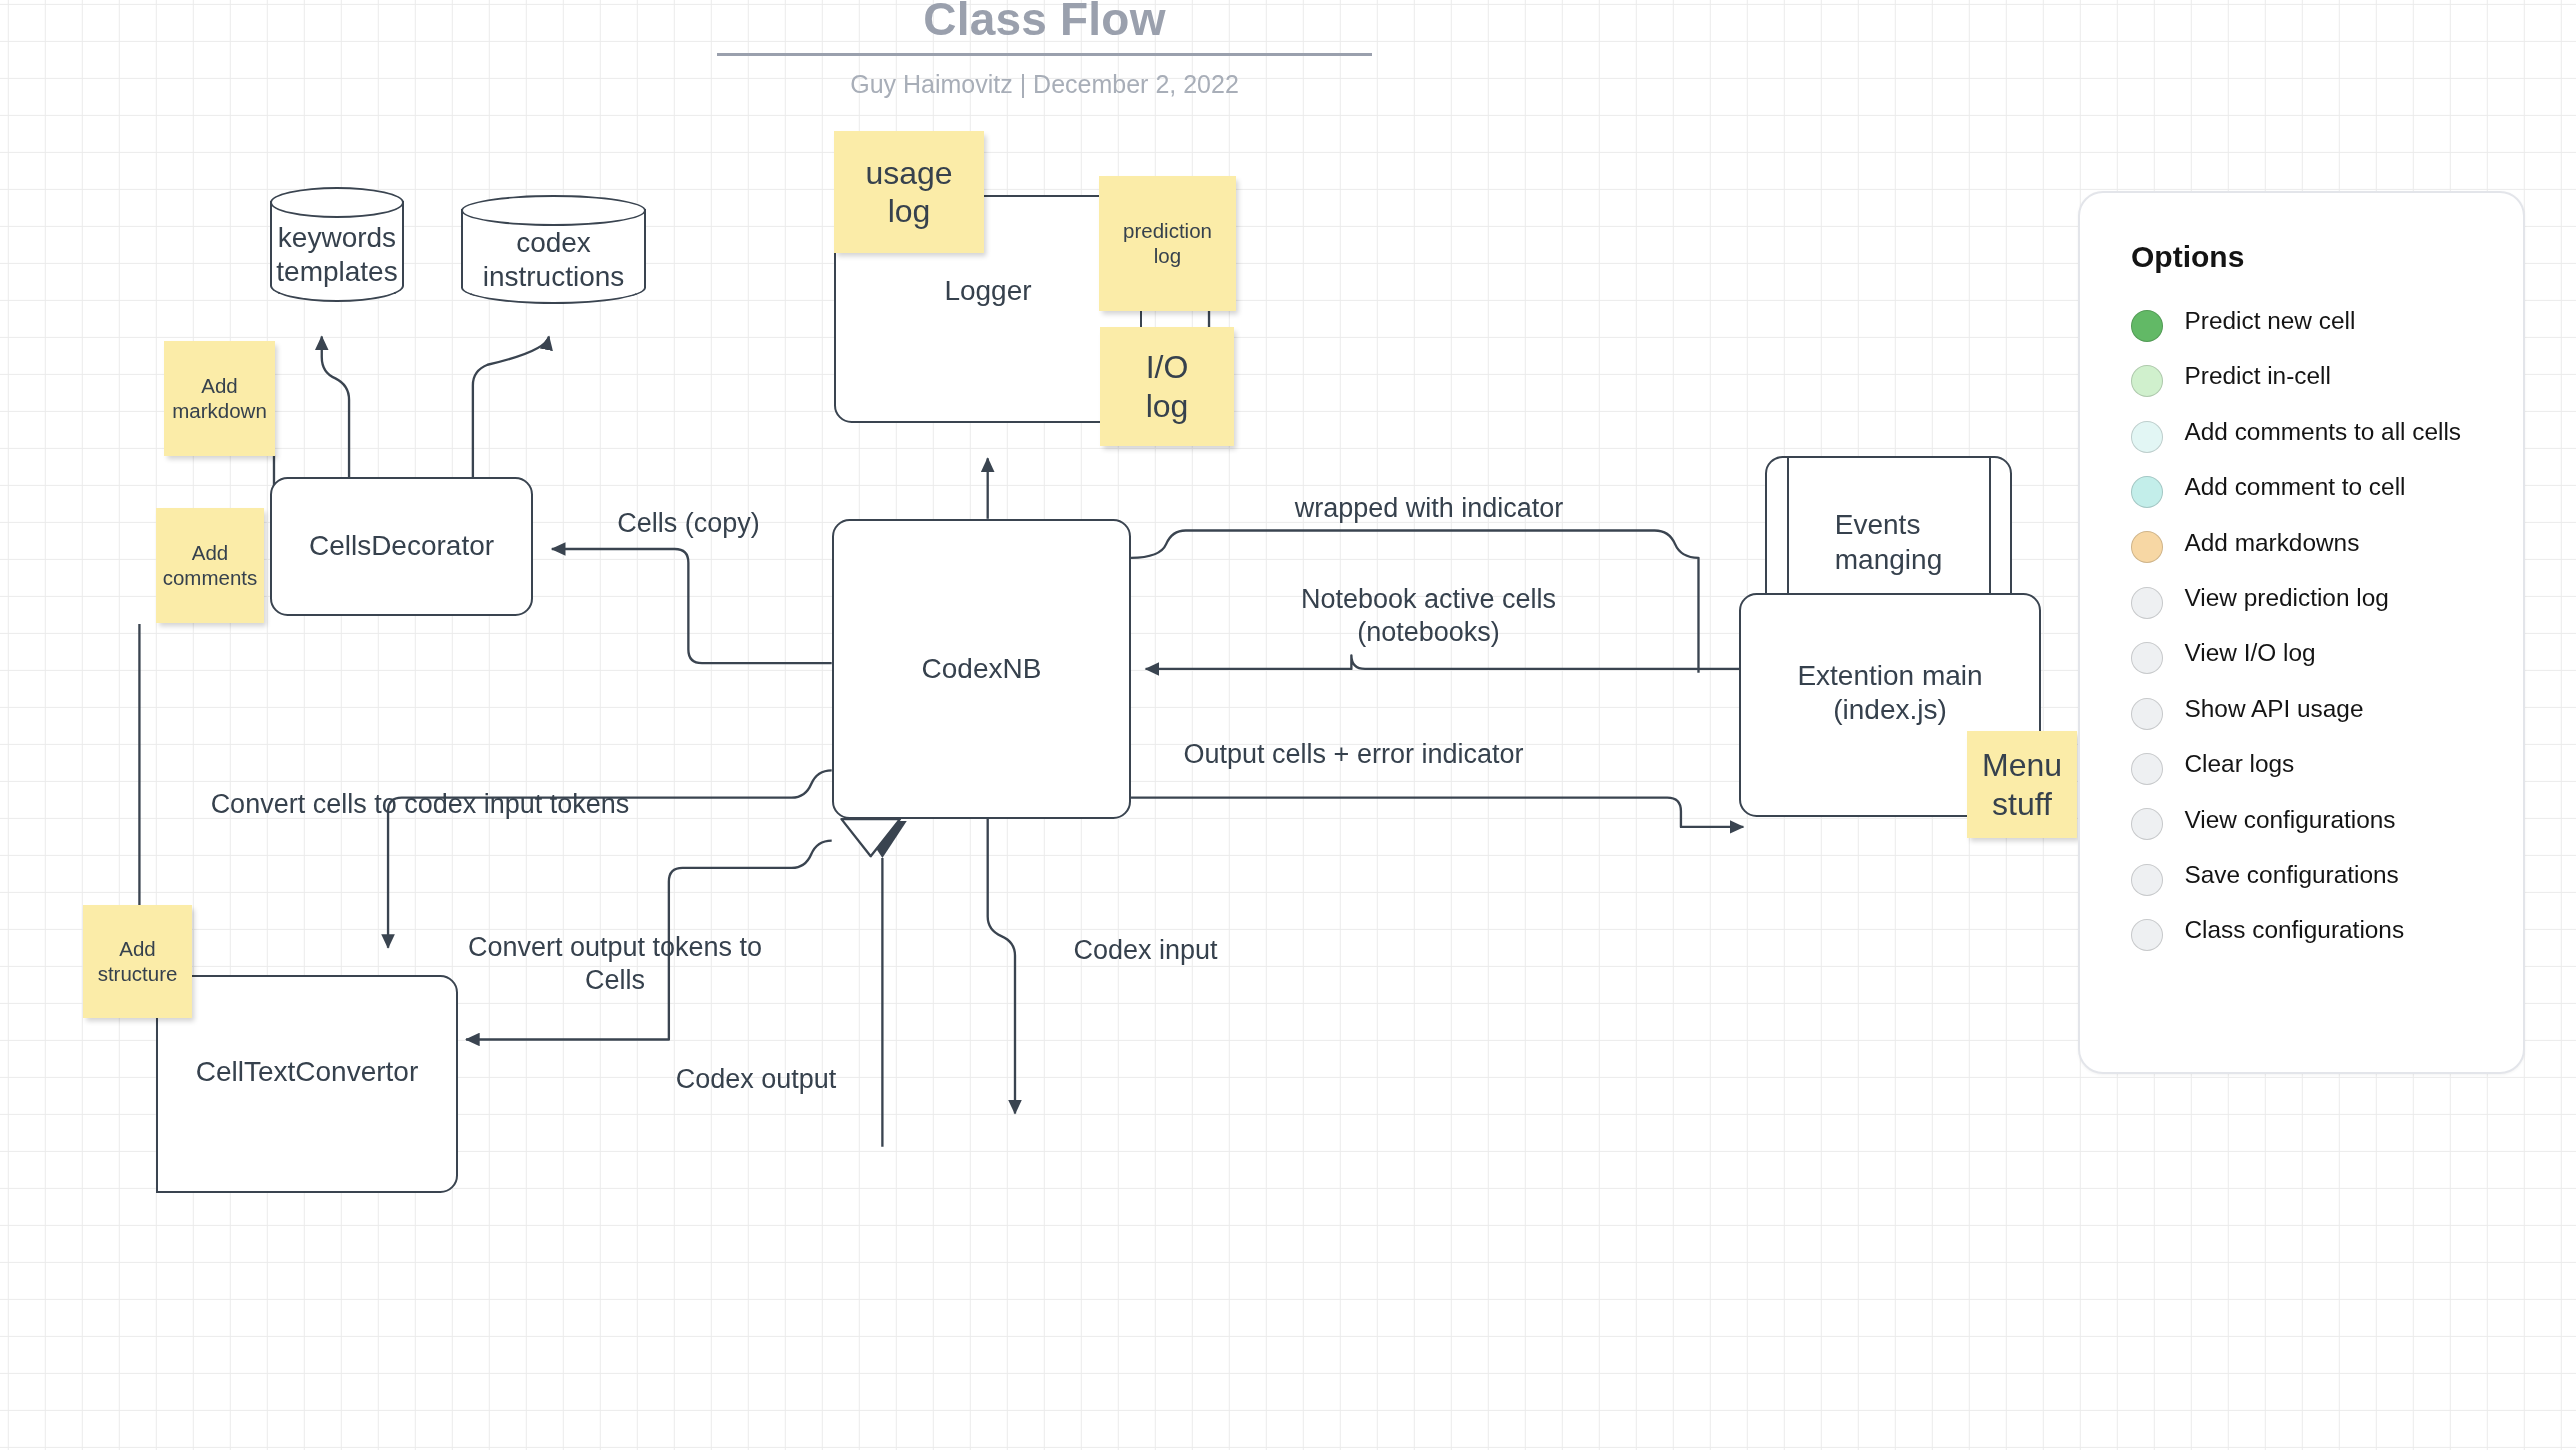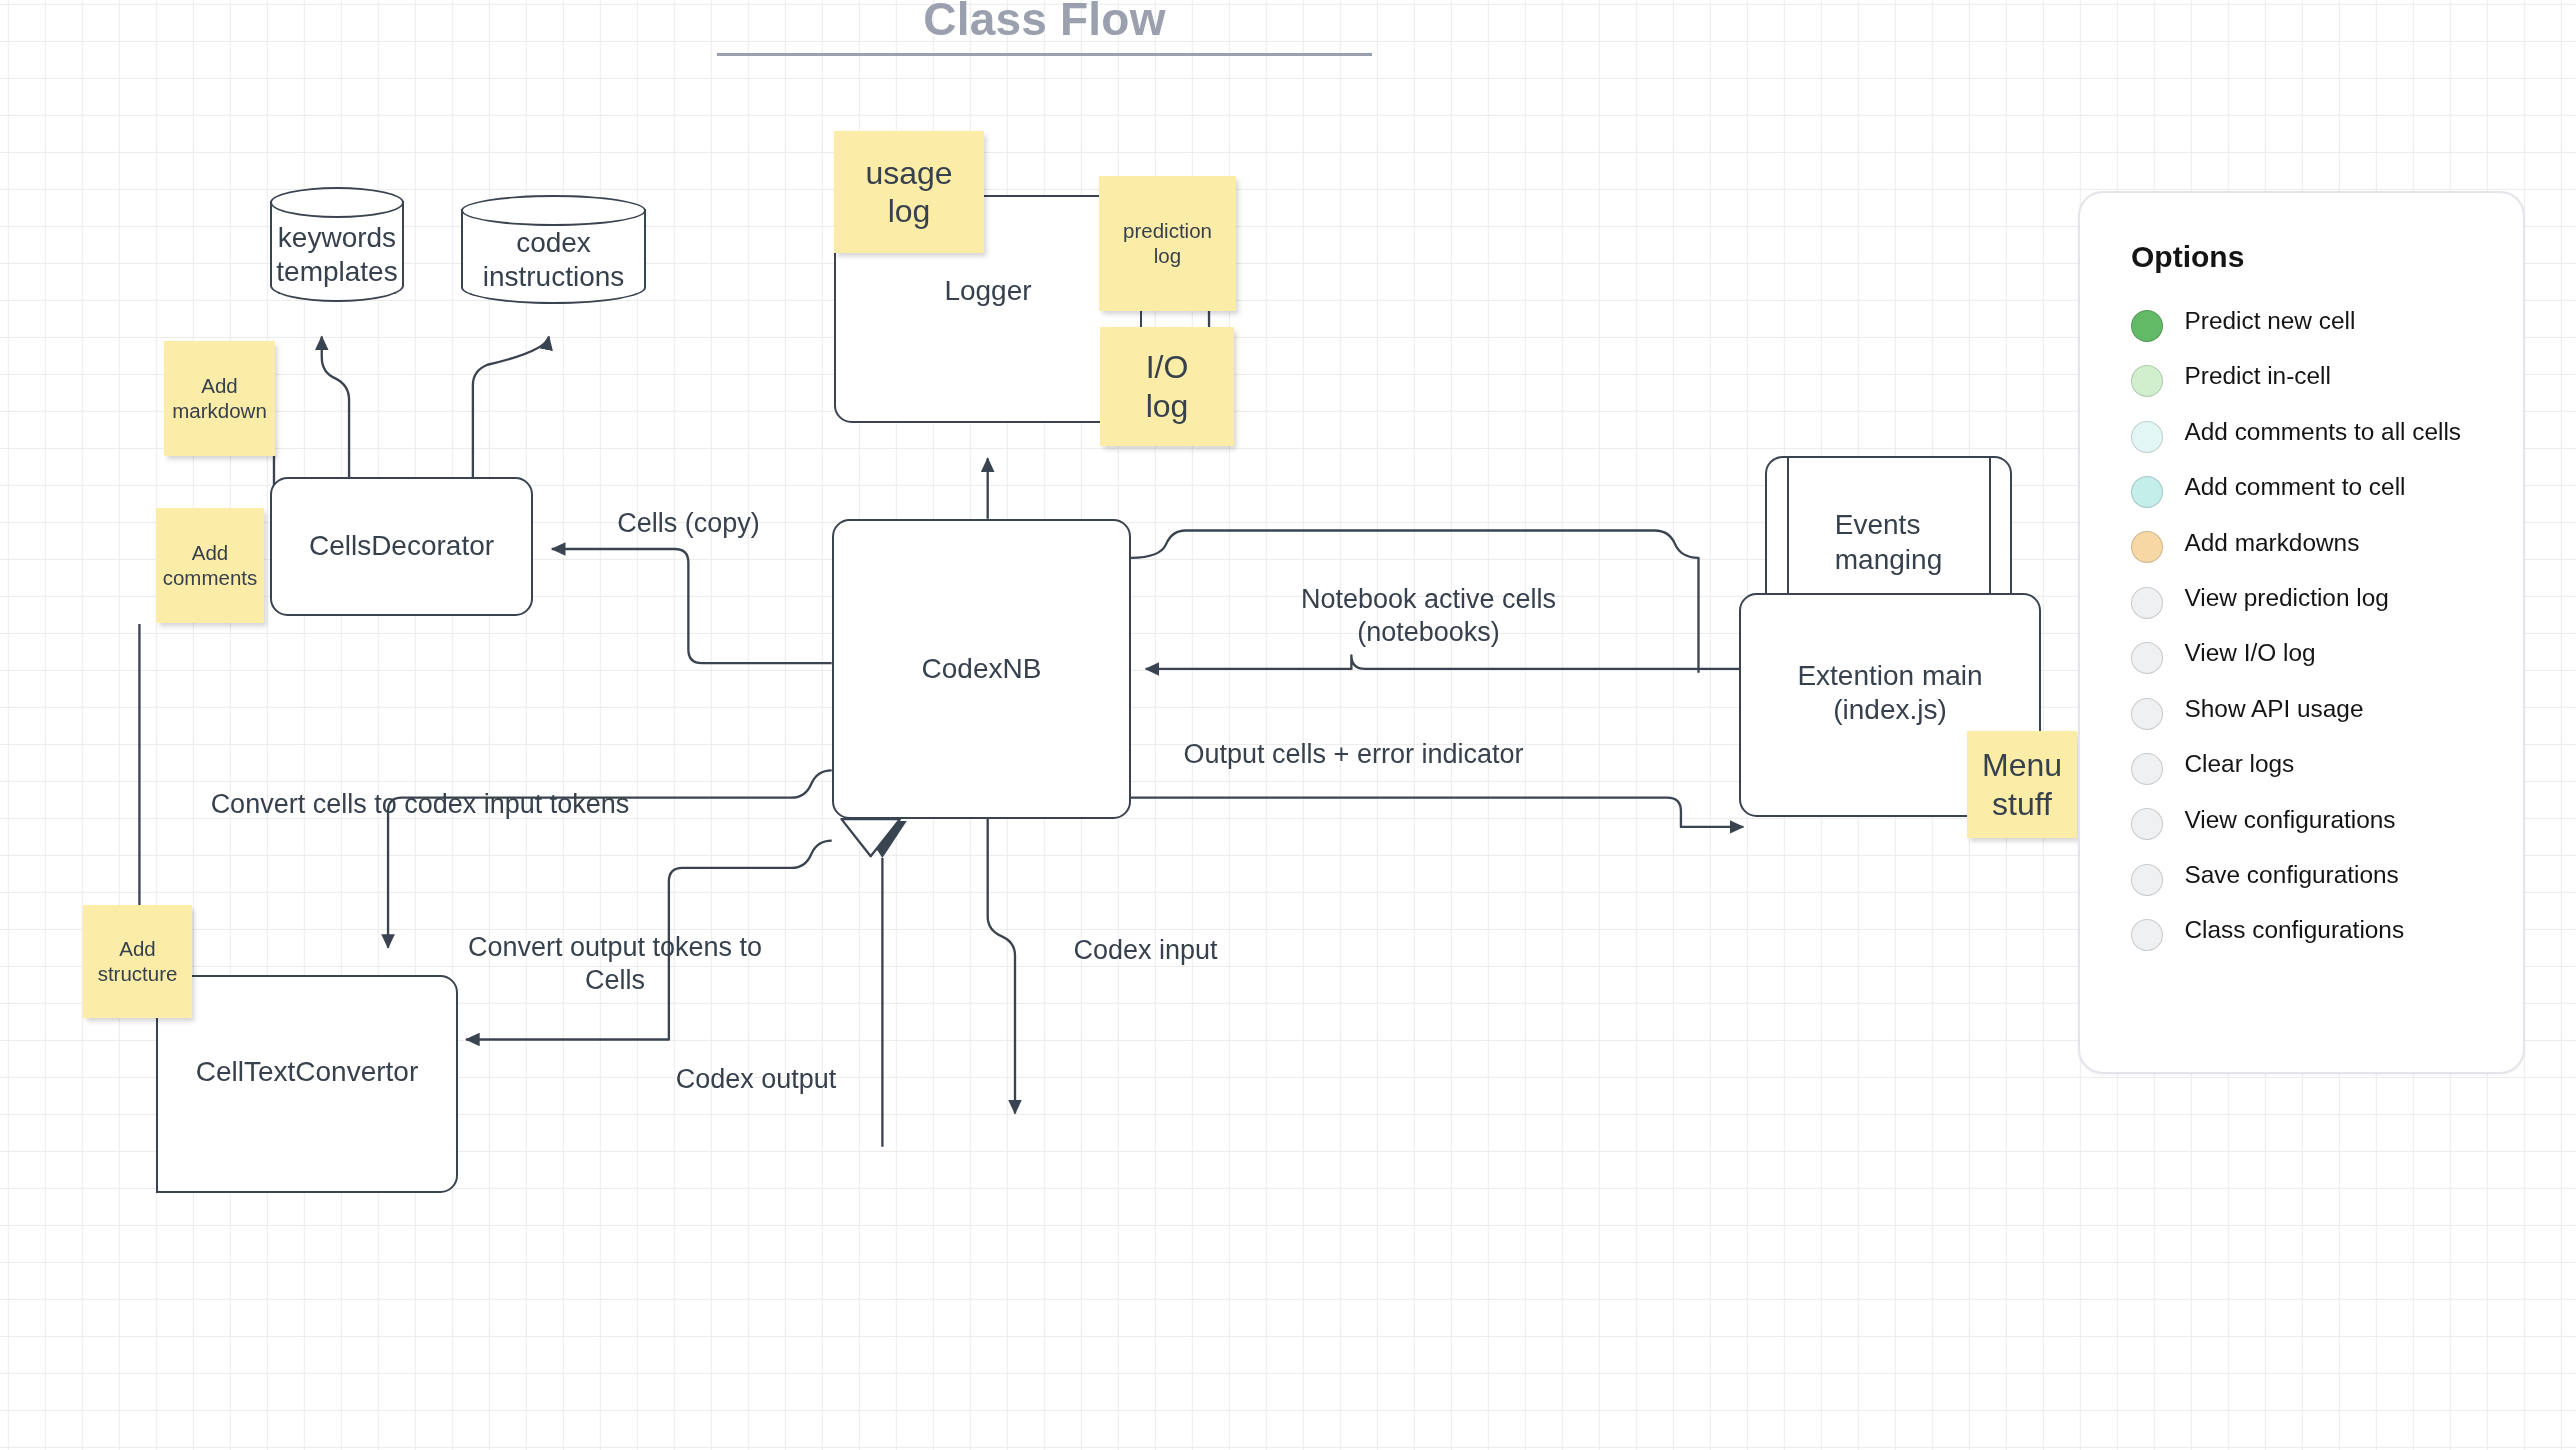--- a/index.html
+++ b/index.html
@@ -191,20 +191,21 @@
       <path d="M863,840 L923,840 L893,878 z" fill="#ffffff" stroke="#3a4450" stroke-width="2.4"></path>
 
       <path d="M281,467 L281,520"></path>
       <path d="M143,640 L143,1002"></path>
     </g>
   </svg>
 
   <div class="title-wrap">
     <div class="title">Class Flow</div>
     <div class="title-rule"></div>
+    <div class="byline">Guy Haimovitz  |  December 2, 2022</div>
   </div>
 
   <div class="cyl" style="left:270px; top:187px; width:134px; height:115px;">
     <div class="body"></div>
     <div class="top"></div>
     <div class="cyl-label" style="white-space:pre-line;">keywords
 templates</div>
   </div>
 
   <div class="cyl" style="left:461px; top:195px; width:185px; height:109px;">
@@ -274,20 +275,21 @@
 stuff</span>
   </div>
 
   <div class="sticky sm" style="left:83px; top:905px; width:109px; height:113px;">
     <span style="white-space:pre-line;">Add
 structure</span>
   </div>
 
   <div class="elabel" style="left:581px; top:507px; width:215px;">Cells (copy)</div>
 
+  <div class="elabel" style="left:1156px; top:492px; width:546px;">wrapped with indicator</div>
 
   <div class="elabel" style="left:1165px; top:583px; width:527px;">Notebook active cells
 (notebooks)</div>
 
   <div class="elabel" style="left:1100px; top:738px; width:507px;">Output cells + error indicator</div>
 
   <div class="elabel" style="left:137px; top:788px; width:566px;">Convert cells to codex input tokens</div>
 
   <div class="elabel" style="left:410px; top:931px; width:410px;">Convert output tokens to
 Cells</div>

